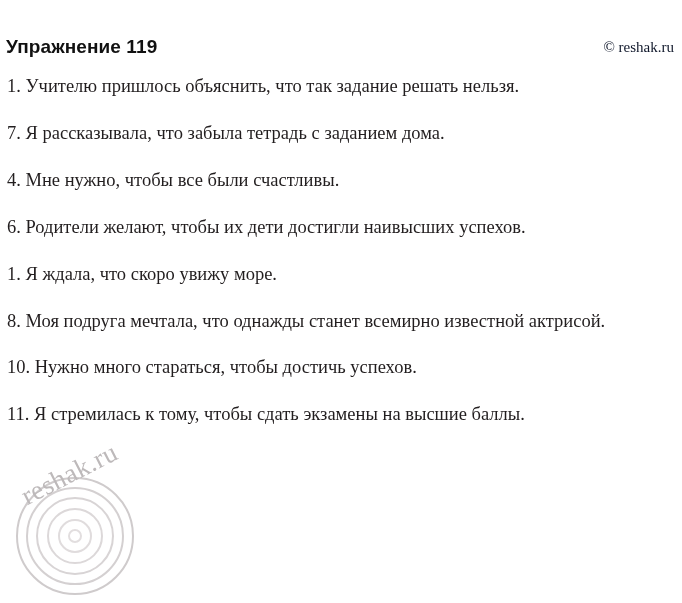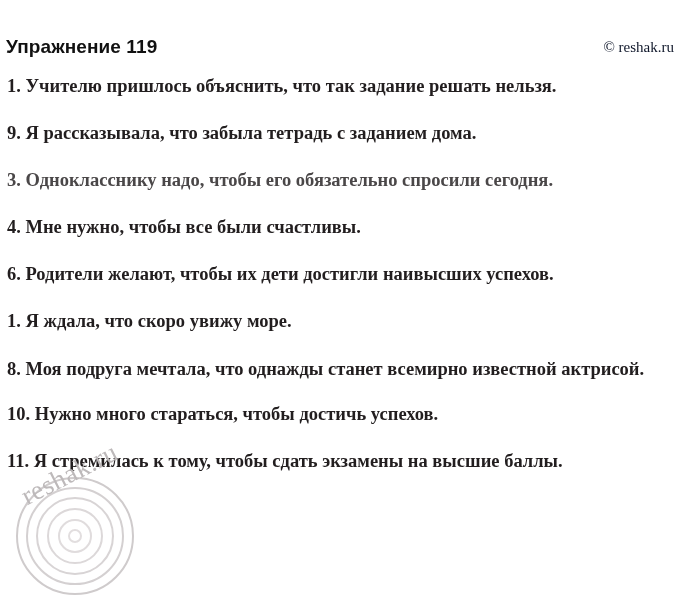--- a/index.html
+++ b/index.html
@@ -43,21 +43,20 @@
     right: 2px;
     top: 3px;
     font-family: "Liberation Serif", serif;
     font-size: 15px;
     color: #0f172a;
     white-space: nowrap;
   }
   .body-list {
     position: relative;
     margin-top: 12px;
-    font-weight: bold;
   }
   .item {
     font-family: "Liberation Serif", serif;
     font-size: 18.5px;
     line-height: 1.33;
     color: #221e1f;
     margin: 0 0 22.5px 0;
     padding: 0 2px 0 1px;
   }
   .item.justify {
@@ -99,22 +98,21 @@
 
 <div class="page">
 
   <div class="header-row">
     <div class="title">Упражнение 119</div>
     <div class="credit">© reshak.ru</div>
   </div>
 
   <div class="body-list">
     <p class="item">1. Учителю пришлось объяснить, что так задание решать нельзя.</p>
-    <p class="item">9. Я рассказывала, что забыла тетрадь с заданием дома.</p>
-    <p class="item fade-a">3. Однокласснику надо, чтобы его обязательно спросили сегодня.</p>
+    <p class="item">7. Я рассказывала, что забыла тетрадь с заданием дома.</p>
     <p class="item">4. Мне нужно, чтобы все были счастливы.</p>
     <p class="item">6. Родители желают, чтобы их дети достигли наивысших успехов.</p>
     <p class="item">1. Я ждала, что скоро увижу море.</p>
     <p class="item justify">8. Моя подруга мечтала, что однажды станет всемирно известной актрисой.</p>
     <p class="item">10. Нужно много стараться, чтобы достичь успехов.</p>
     <p class="item last">11. Я стремилась к тому, чтобы сдать экзамены на высшие баллы.</p>
   </div>
 
   <div class="watermark">
     <svg width="122" height="122" viewBox="0 0 122 122">

